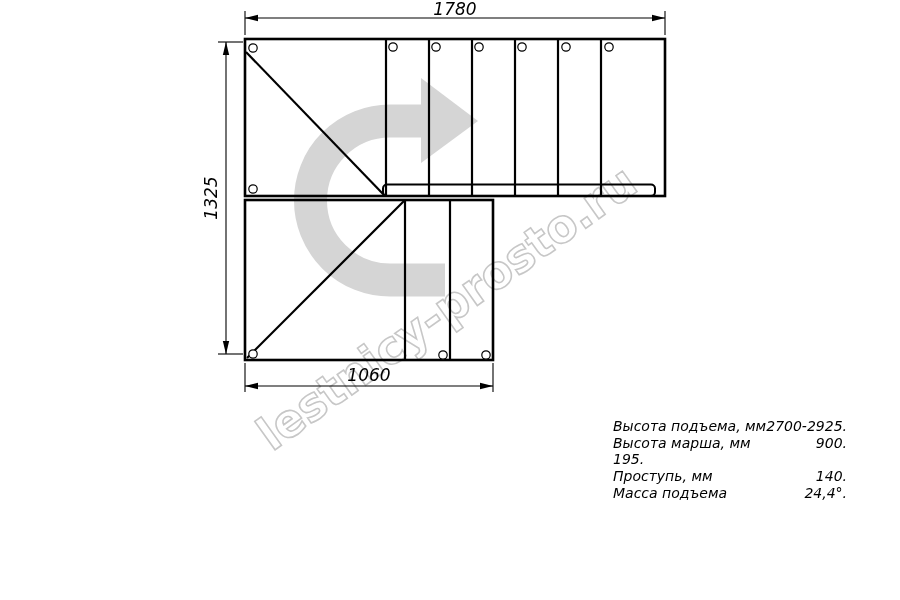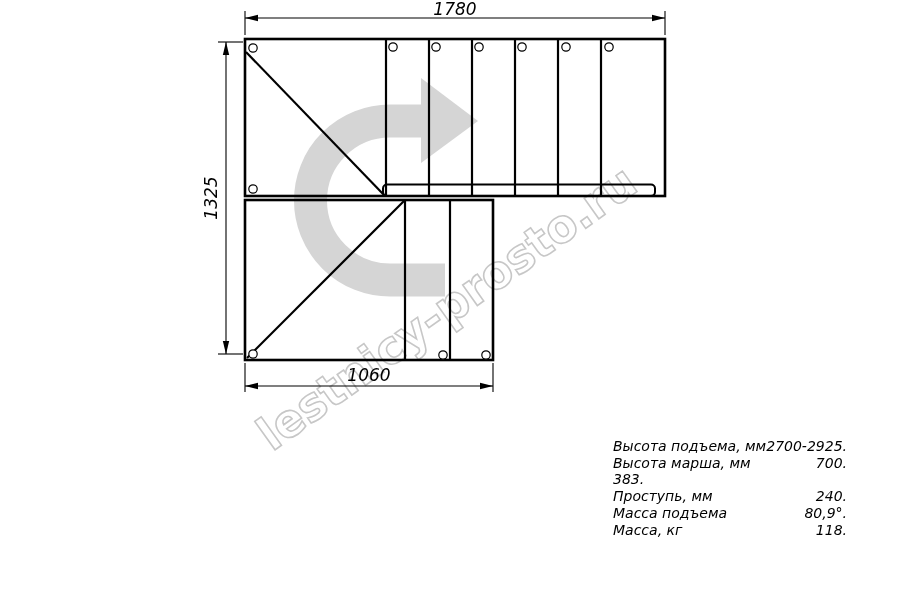--- a/index.html
+++ b/index.html
@@ -41,21 +41,20 @@
   
   .specs {
     position: absolute;
     left: 613px;
     top: 418px;
     width: 234px;
     font-style: italic;
     font-size: 14px;
     line-height: 16.7px;
     color: #000000;
-    margin-top: 20px;
   }
   .specs .row { display: flex; justify-content: space-between; white-space: nowrap; }
   .specs .val { text-align: right; }
 </style>
 </head>
 <body>
 
 <div class="canvas">
 
   <svg class="plan" width="900" height="600" viewBox="0 0 900 600">
@@ -125,32 +124,28 @@
     </g>
   </svg>
 
   <div class="specs">
     <div class="row">
       <span class="lbl">Высота подъема, мм</span>
       <span class="val">2700-2925.</span>
     </div>
     <div class="row">
       <span class="lbl">Высота марша, мм</span>
-      <span class="val">700.</span>
+      <span class="val">900.</span>
     </div>
     <div class="row">
-      <span class="val">383.</span>
+      <span class="val">195.</span>
     </div>
     <div class="row">
       <span class="lbl">Проступь, мм</span>
-      <span class="val">240.</span>
+      <span class="val">140.</span>
     </div>
     <div class="row">
       <span class="lbl">Масса подъема</span>
-      <span class="val">80,9°.</span>
-    </div>
-    <div class="row">
-      <span class="lbl">Масса, кг</span>
-      <span class="val">118.</span>
+      <span class="val">24,4°.</span>
     </div>
   </div>
 
 </div>
 
 </body></html>

